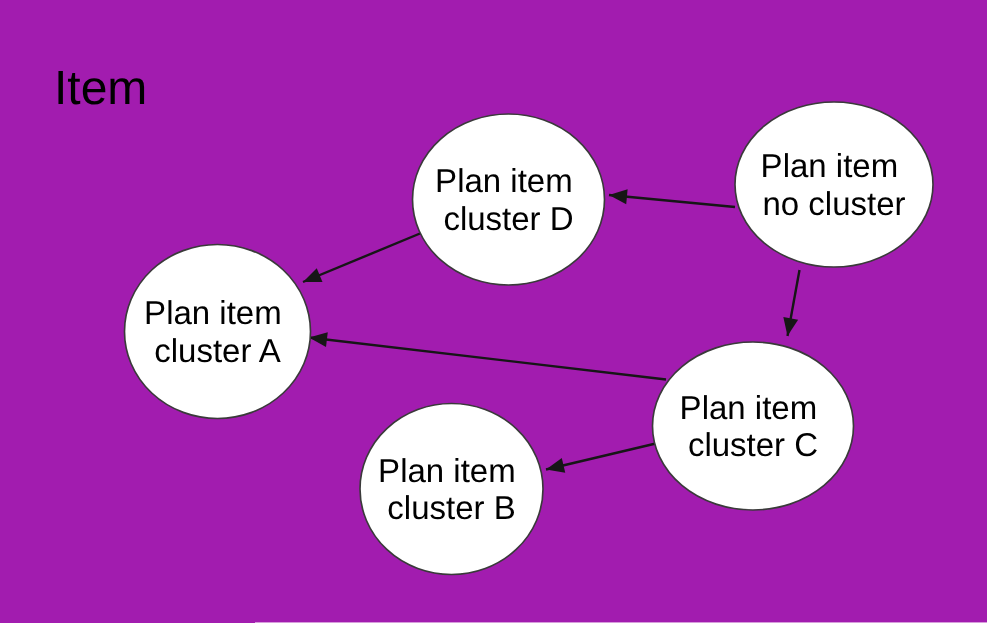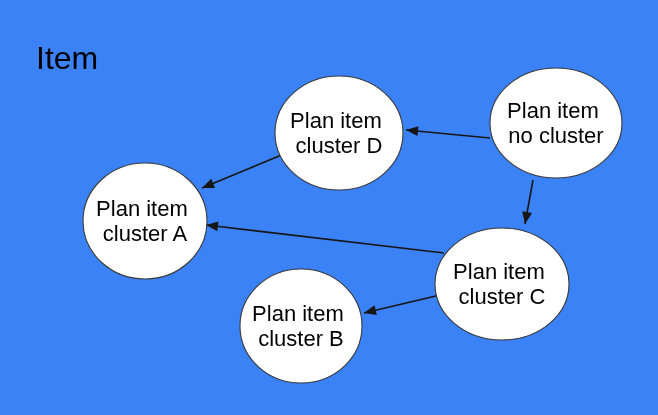--- a/index.html
+++ b/index.html
@@ -4,21 +4,21 @@
 <style>
   html, body {
     margin: 0;
     padding: 0;
     background: #ffffff;
   }
   .page {
     position: relative;
     width: 658px;
     height: 415px;
-    background: #3b82f6;
+    background: #a21caf;
     overflow: hidden;
   }
   svg {
     display: block;
   }
   .diagram-title {
     font-family: "Liberation Sans", sans-serif;
     font-size: 32px;
     fill: #000000;
   }

